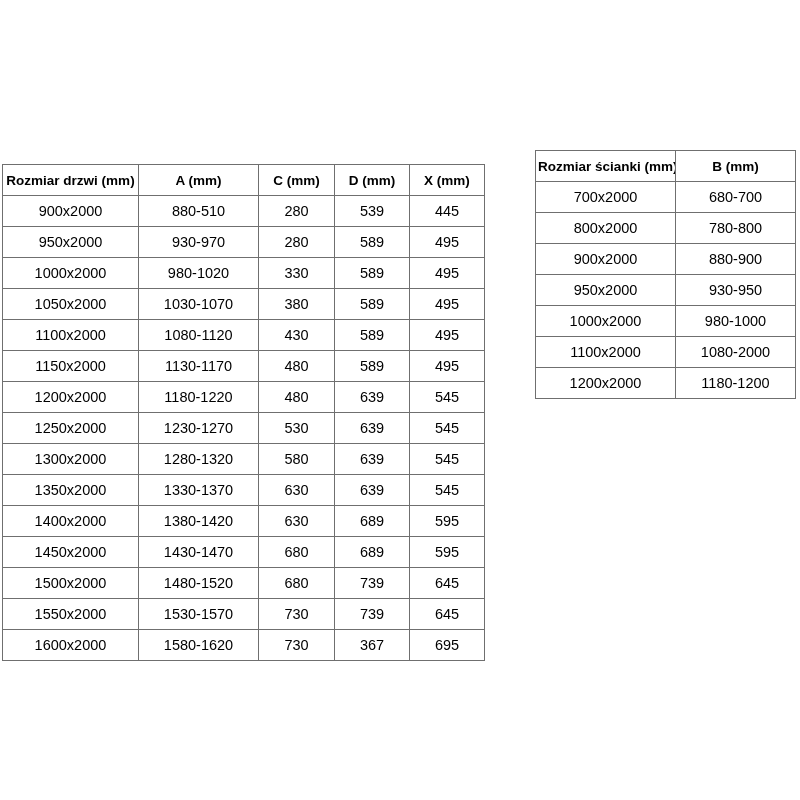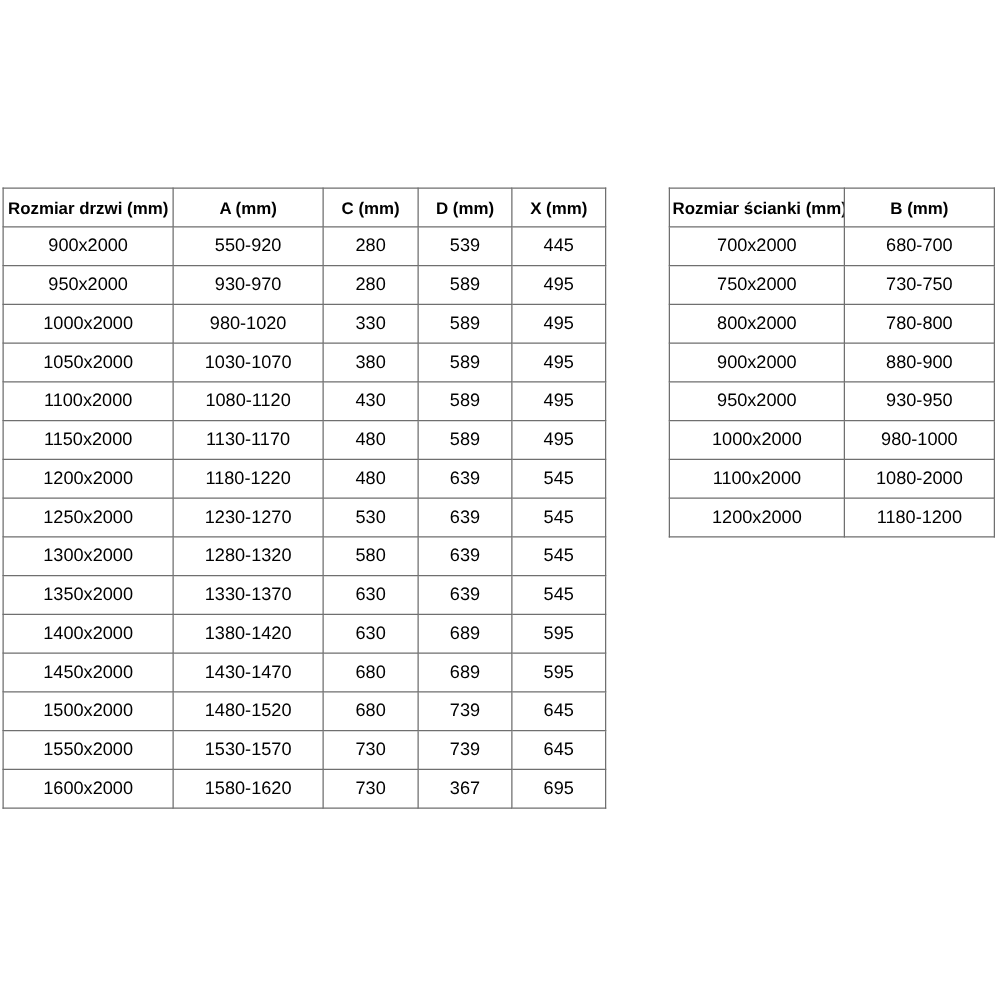--- a/index.html
+++ b/index.html
@@ -8,21 +8,21 @@
     background: #ffffff;
   }
   body {
     position: relative;
     width: 800px;
     height: 800px;
     font-family: "Liberation Sans", sans-serif;
     color: #000000;
   }
   .tbl-wrap { position: absolute; }
-  .doors-wrap { left: 2px; top: 150px; }
+  .doors-wrap { left: 2px; top: 164px; }
   .walls-wrap { left: 535px; top: 150px; }
 
   table.spec {
     border-collapse: collapse;
     table-layout: fixed;
     background: #ffffff;
   }
   table.spec th,
   table.spec td {
     border: 1px solid #6f6f6f;
@@ -62,21 +62,21 @@
           <th>Rozmiar drzwi (mm)</th>
           <th>A (mm)</th>
           <th>C (mm)</th>
           <th>D (mm)</th>
           <th>X (mm)</th>
         </tr>
     </thead>
     <tbody>
         <tr>
           <td>900x2000</td>
-          <td>550-920</td>
+          <td>880-510</td>
           <td>280</td>
           <td>539</td>
           <td>445</td>
         </tr>
         <tr>
           <td>950x2000</td>
           <td>930-970</td>
           <td>280</td>
           <td>589</td>
           <td>495</td>
@@ -187,24 +187,20 @@
           <th>Rozmiar ścianki (mm)</th>
           <th>B (mm)</th>
         </tr>
     </thead>
     <tbody>
         <tr>
           <td>700x2000</td>
           <td>680-700</td>
         </tr>
         <tr>
-          <td>750x2000</td>
-          <td>730-750</td>
-        </tr>
-        <tr>
           <td>800x2000</td>
           <td>780-800</td>
         </tr>
         <tr>
           <td>900x2000</td>
           <td>880-900</td>
         </tr>
         <tr>
           <td>950x2000</td>
           <td>930-950</td>

